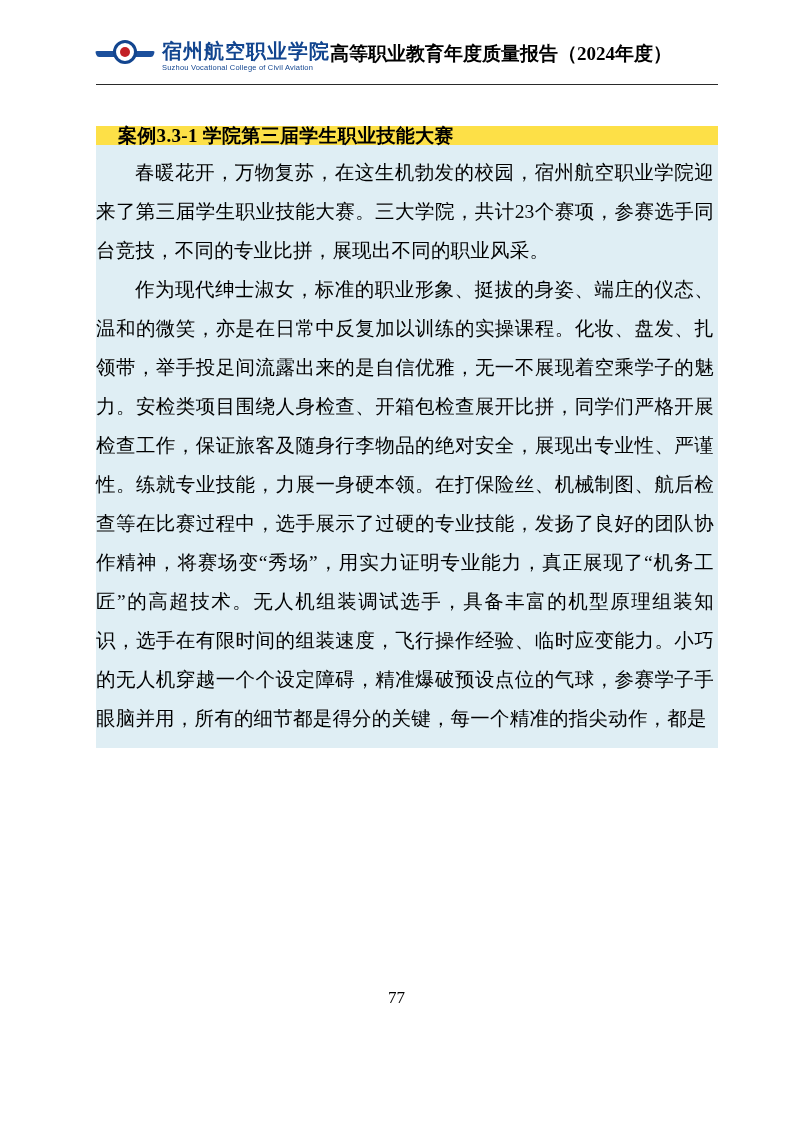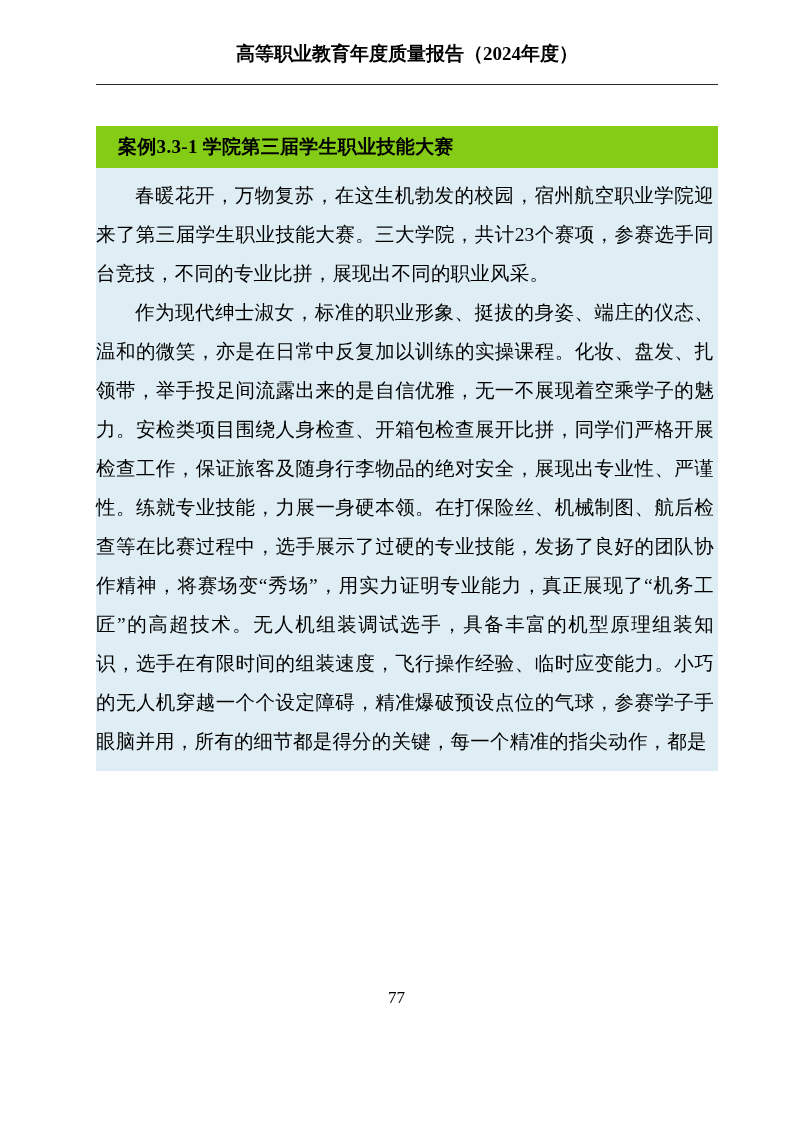--- a/index.html
+++ b/index.html
@@ -88,21 +88,21 @@
   .logo-en {
     font-family: "Liberation Sans", sans-serif;
     font-size: 7.5px;
     color: #12458f;
     letter-spacing: 0.2px;
     white-space: nowrap;
     margin-top: 2px;
   }
   .header-title {
     flex: 1 1 auto;
-    text-align: center;
+    text-align: left;
     font-weight: bold;
     font-size: 19px;
     color: #000000;
     white-space: nowrap;
     padding-bottom: 4px;
   }
   .header-rule {
     position: absolute;
     left: 96px;
     right: 75px;
@@ -123,22 +123,22 @@
     line-height: 40px;
     color: #000000;
     text-align: justify;
     text-justify: inter-ideograph;
     text-indent: 2em;
     letter-spacing: 0.2px;
   }
 
   .case-title-bar {
     margin-top: 26px;
-    background: #84cc16;
-    height: 42px;
+    background: #fde047;
+    height: 19px;
     display: flex;
     align-items: center;
     padding-left: 22px;
     box-sizing: border-box;
   }
   .case-title-bar span {
     font-weight: bold;
     font-size: 19px;
     color: #000;
     letter-spacing: 0.3px;
@@ -169,20 +169,31 @@
     font-size: 17px;
     color: #000;
   }
 </style>
 </head>
 <body>
 
 <div class="page">
 
   <div class="header">
+    <div class="logo-block">
+      <div class="logo-mark">
+        <div class="wing-l"></div>
+        <div class="wing-r"></div>
+        <div class="disc"></div>
+      </div>
+      <div class="logo-text">
+        <div class="logo-cn">宿州航空职业学院</div>
+        <div class="logo-en">Suzhou Vocational College of Civil Aviation</div>
+      </div>
+    </div>
     <div class="header-title">高等职业教育年度质量报告（2024年度）</div>
   </div>
   <div class="header-rule"></div>
 
   <div class="content">
 
     <div class="case-title-bar">
       <span>案例3.3-1  学院第三届学生职业技能大赛</span>
     </div>
 

